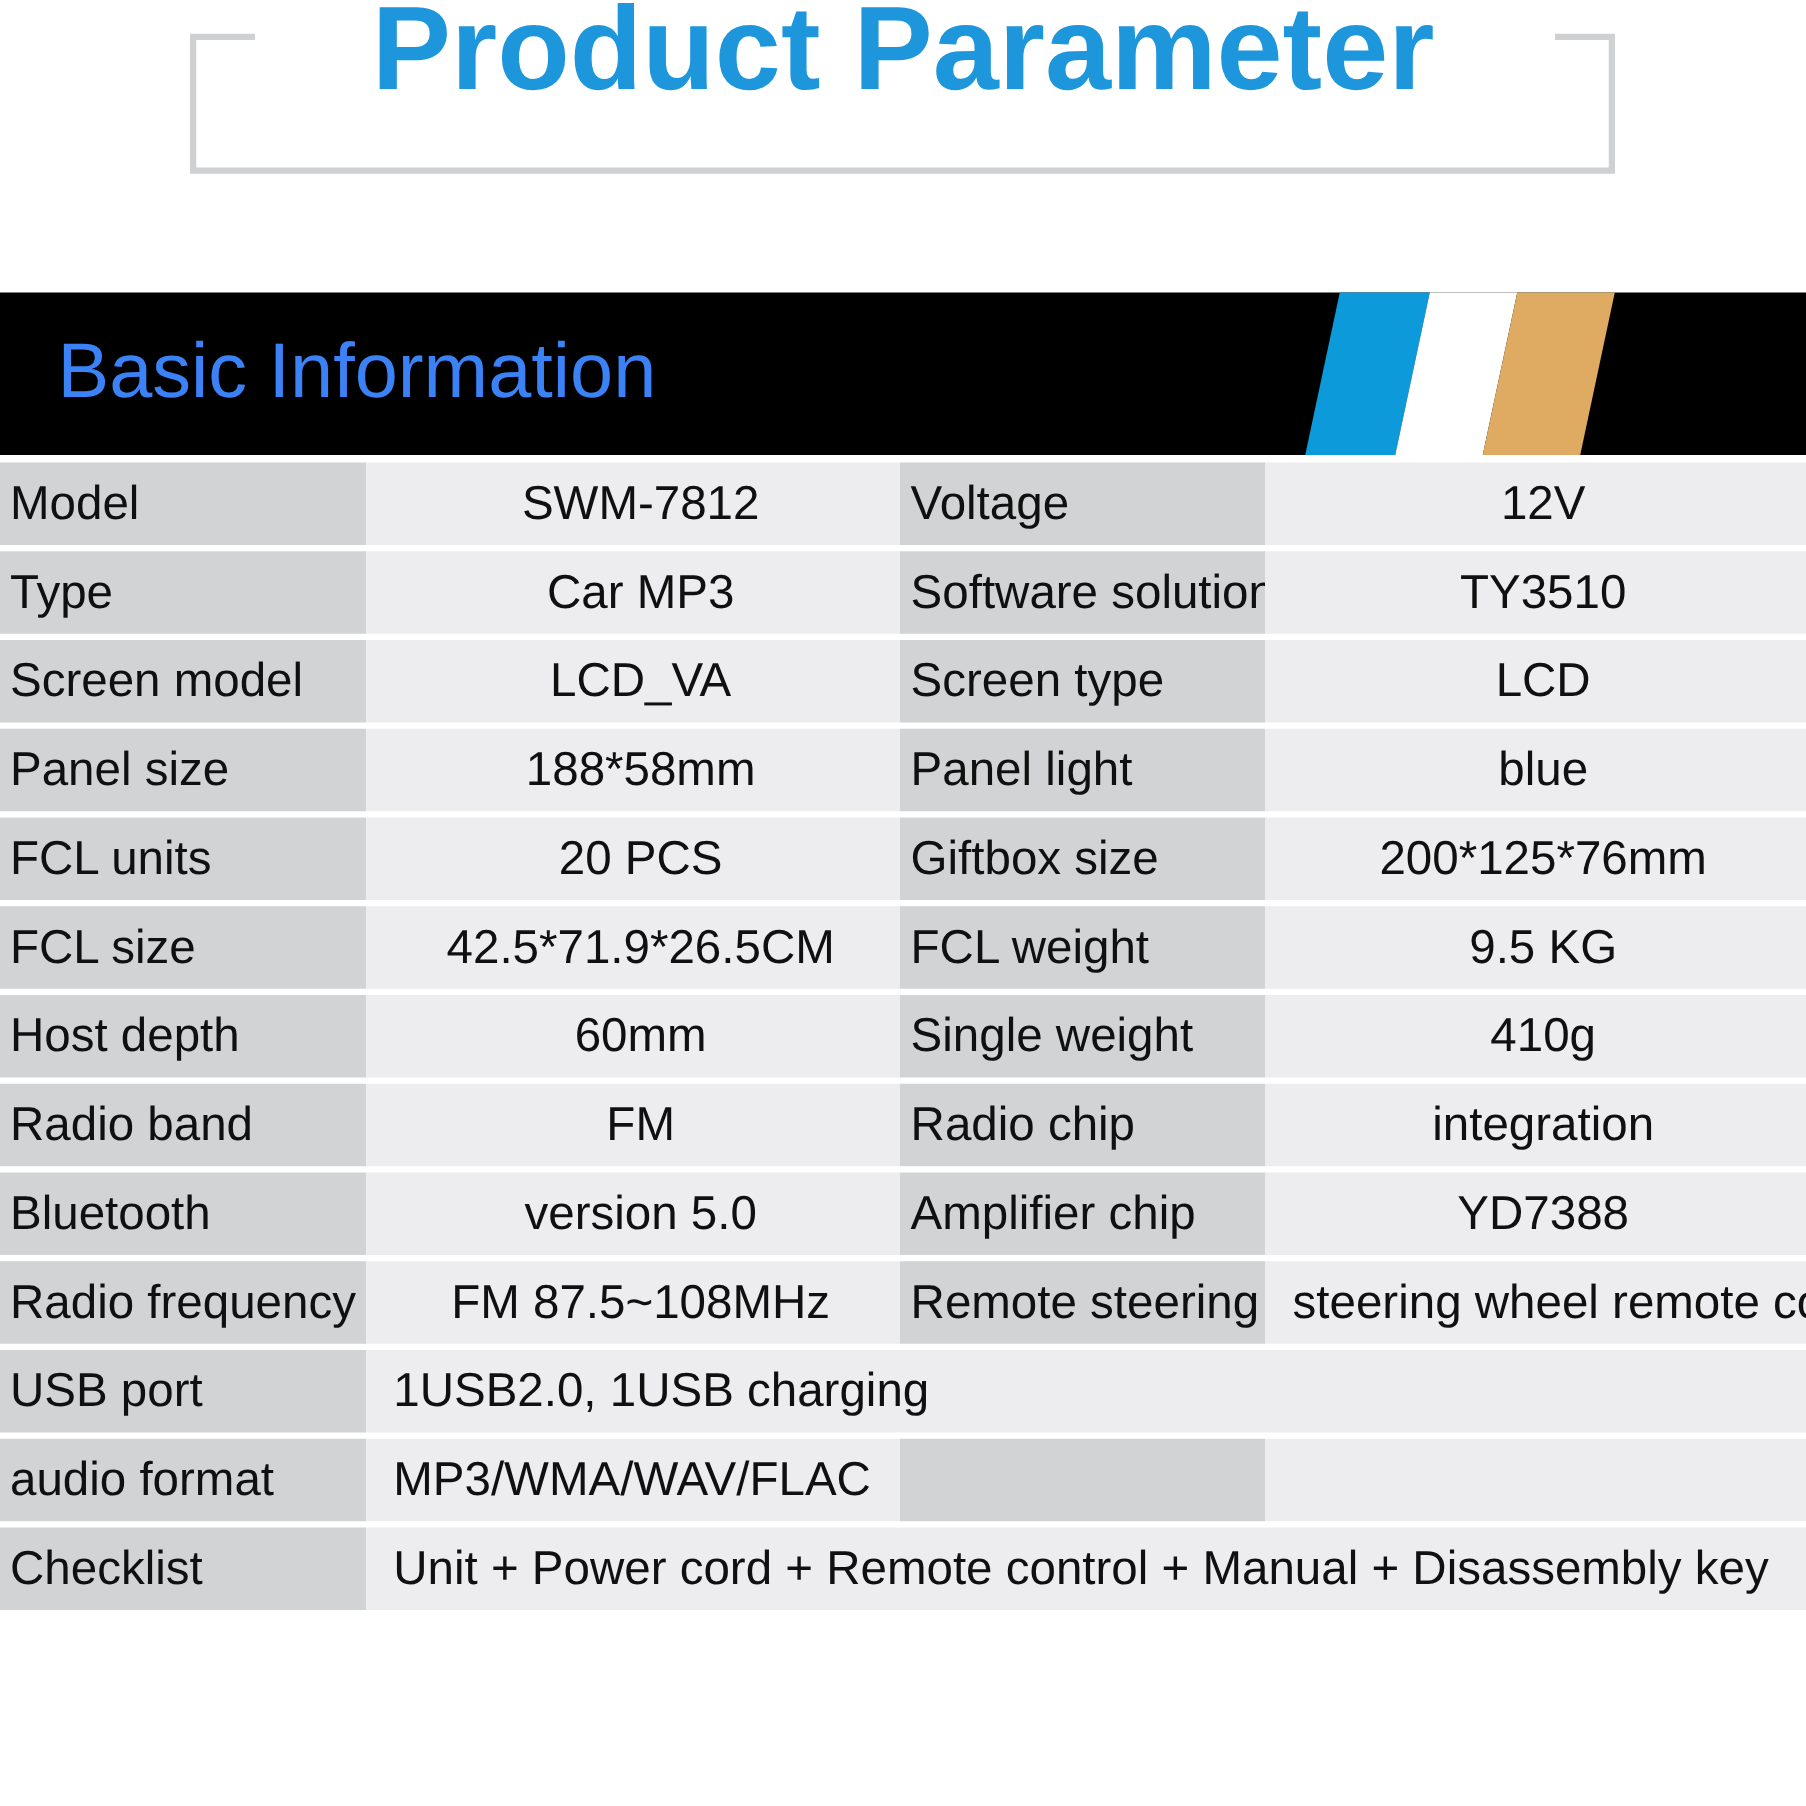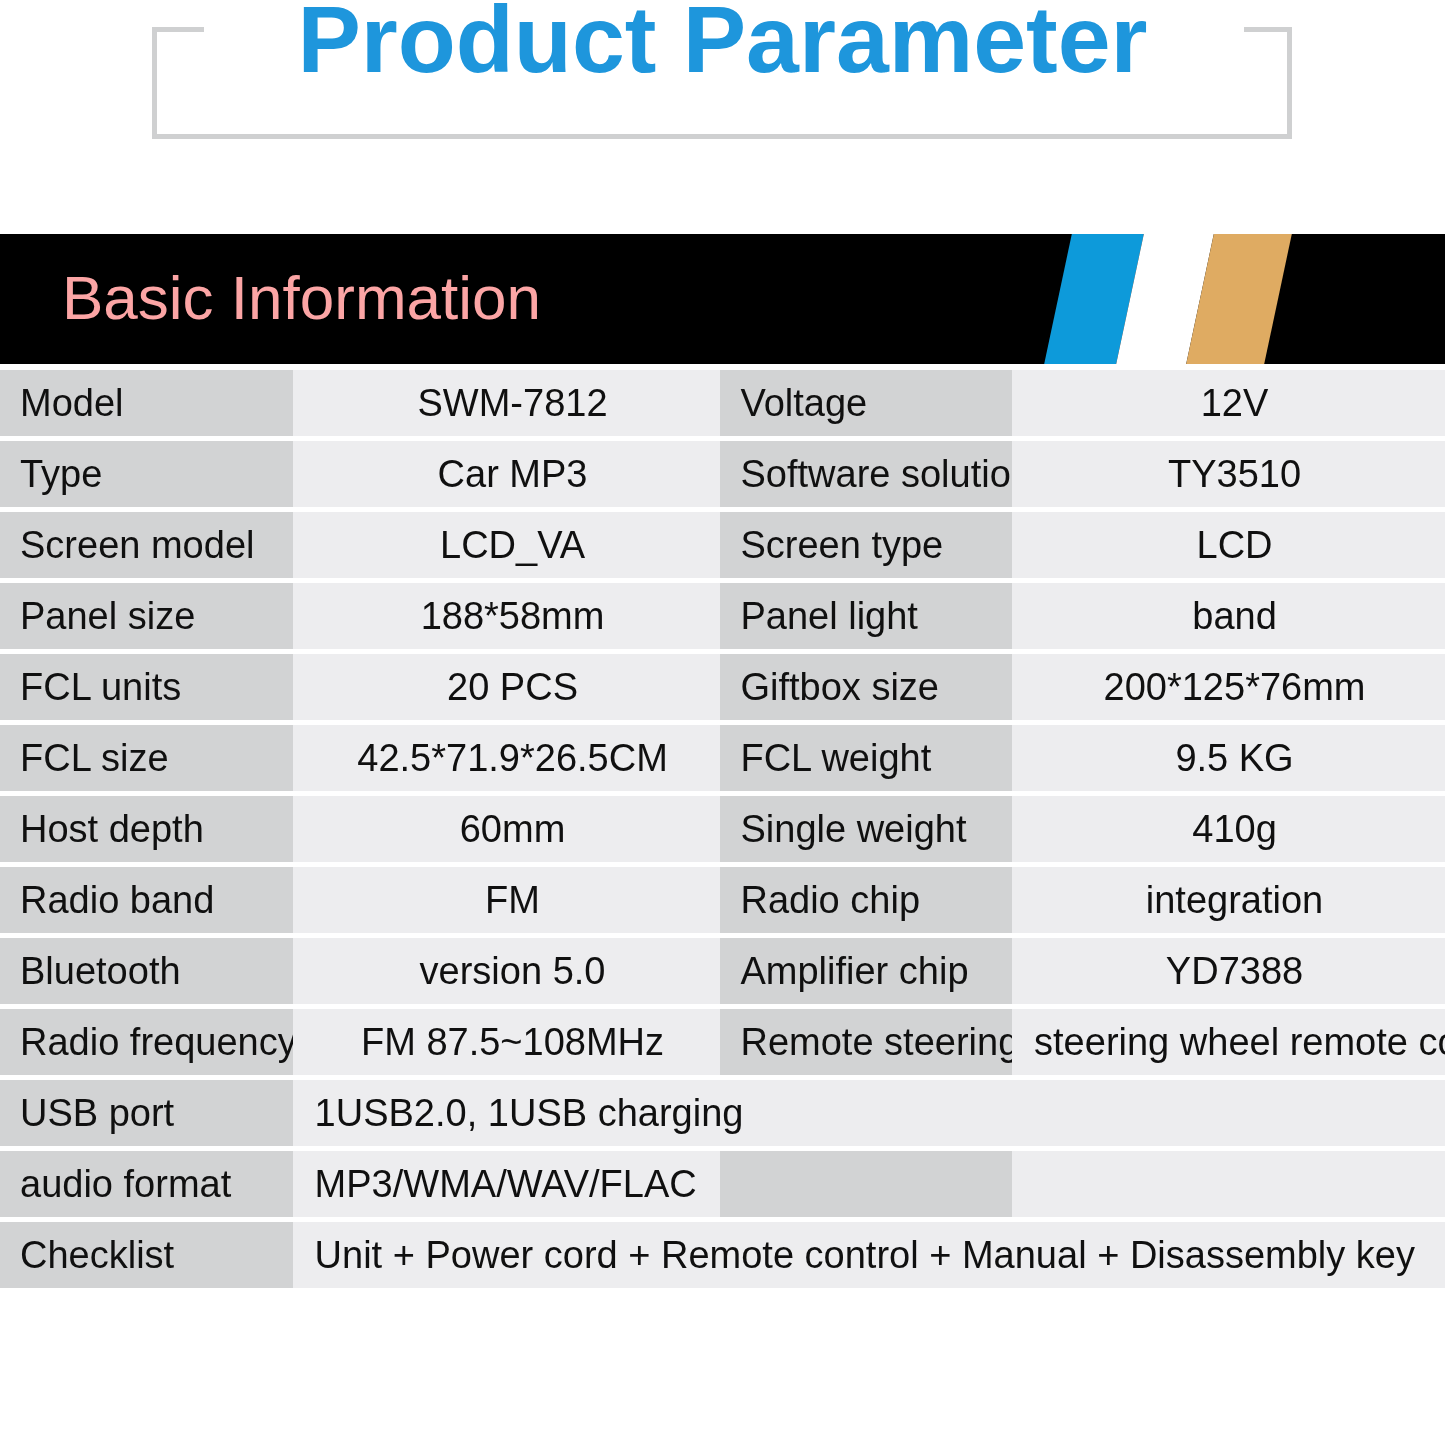--- a/index.html
+++ b/index.html
@@ -55,24 +55,24 @@
 
   
   .section-band {
     position: relative;
     height: 130px;
     background: #000000;
     overflow: hidden;
   }
   .section-band-title {
     position: absolute;
-    left: 62px;
+    left: 46px;
     top: 50%;
     transform: translateY(-52%);
-    color: #fca5a5;
+    color: #3b82f6;
     font-size: 62px;
     line-height: 1;
     white-space: nowrap;
   }
   .stripes {
     position: absolute;
     top: 0;
     right: 95px;
     height: 130px;
     width: 400px;
@@ -101,21 +101,21 @@
     height: 66px;
     font-size: 38px;
     color: #101010;
     padding: 0;
     vertical-align: middle;
     overflow: hidden;
     white-space: nowrap;
   }
   td.label {
     background: #d2d3d4;
-    padding-left: 20px;
+    padding-left: 8px;
   }
   td.value {
     background: #ededef;
     padding-left: 22px;
   }
   td.value.center  { text-align: center; padding-left: 12px; }
   td.blank-label   { background: #d2d3d4; }
   td.blank-value   { background: #ededef; }
 
   .col-l1 { width: 292px; }
@@ -165,21 +165,21 @@
       <tr>
         <td class="label">Screen model</td>
         <td class="value center">LCD_VA</td>
         <td class="label">Screen type</td>
         <td class="value center">LCD</td>
       </tr>
       <tr>
         <td class="label">Panel size</td>
         <td class="value center">188*58mm</td>
         <td class="label">Panel light</td>
-        <td class="value center">band</td>
+        <td class="value center">blue</td>
       </tr>
       <tr>
         <td class="label">FCL units</td>
         <td class="value center">20 PCS</td>
         <td class="label">Giftbox size</td>
         <td class="value center">200*125*76mm</td>
       </tr>
       <tr>
         <td class="label">FCL size</td>
         <td class="value center">42.5*71.9*26.5CM</td>

